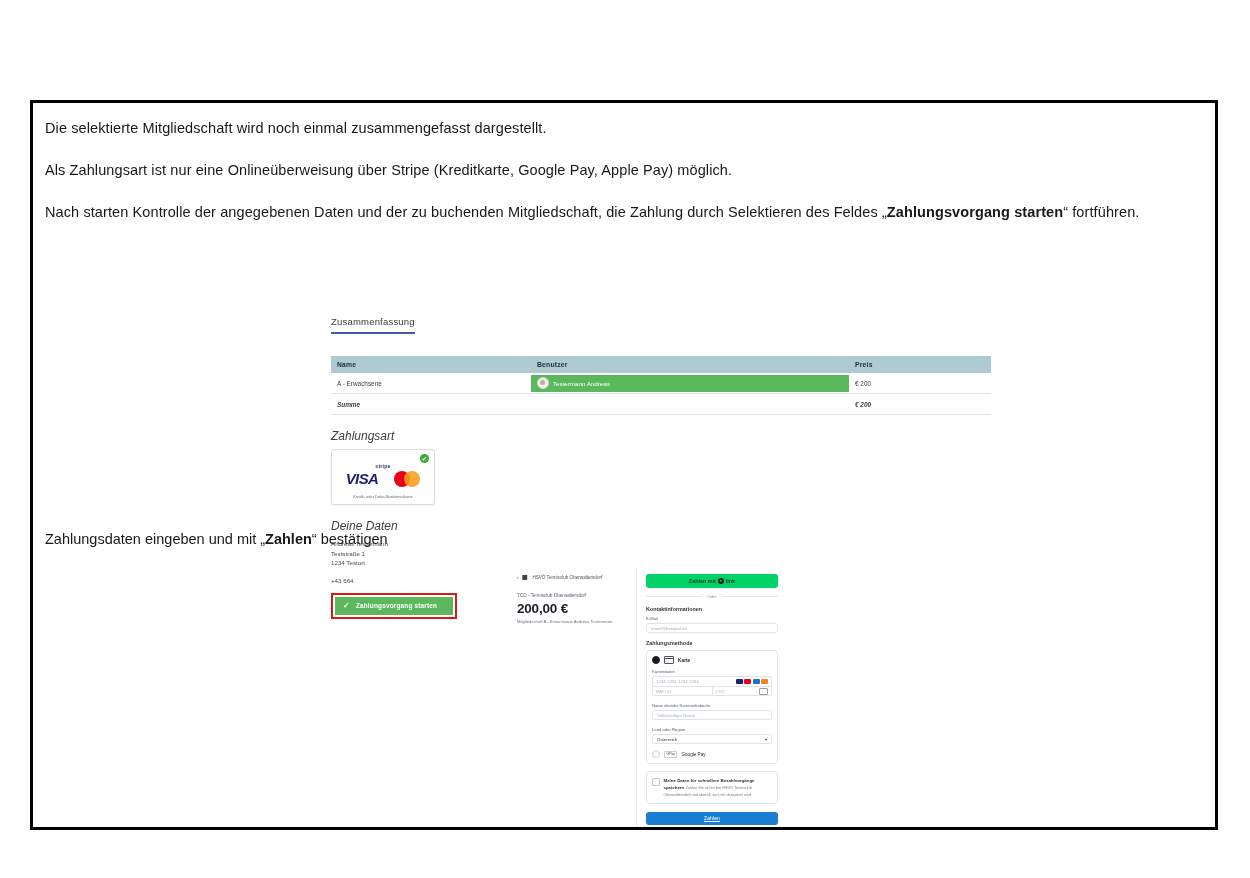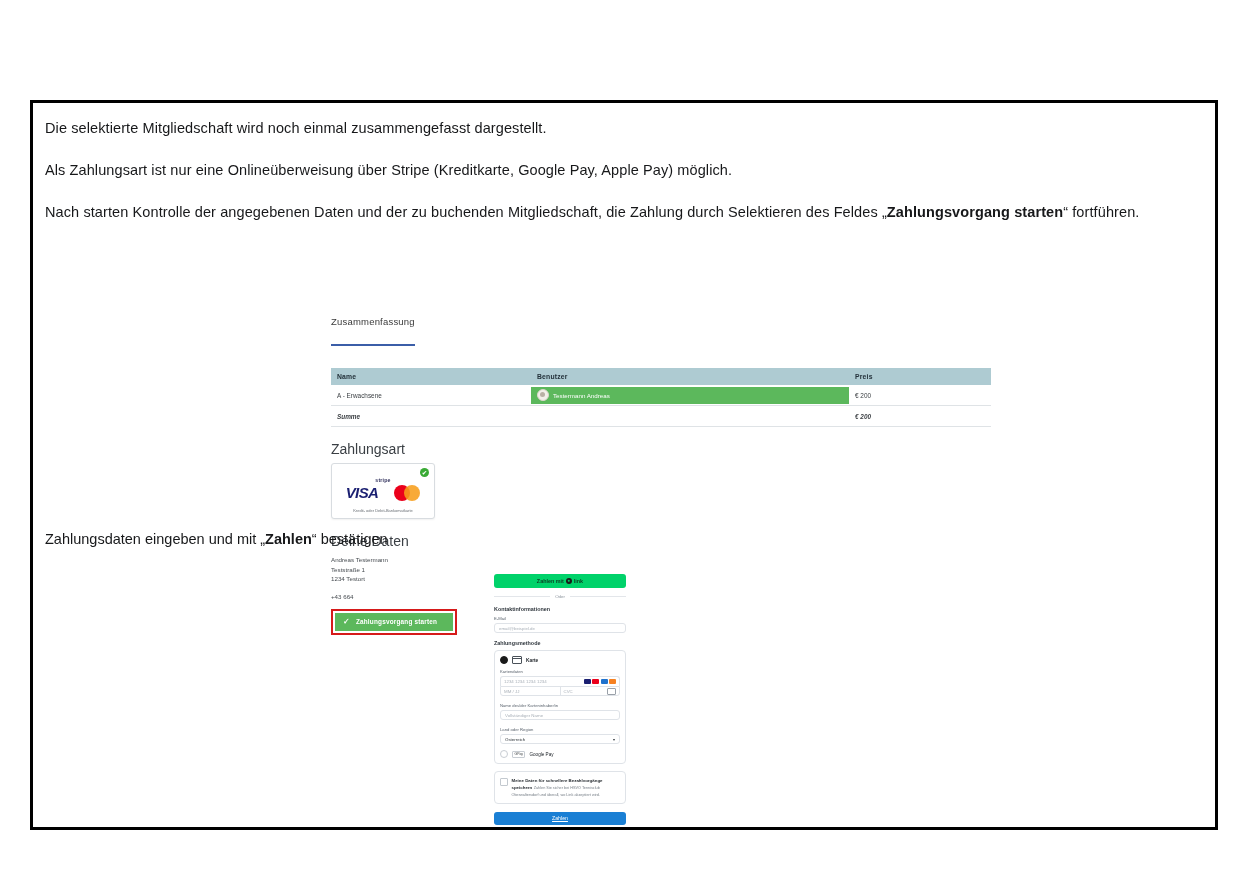--- a/index.html
+++ b/index.html
@@ -47,21 +47,21 @@
   
   .app-mock {
     position: absolute;
     left: 298px;
     top: 208px;
     width: 662px;
   }
   .section-title {
     font-size: 9.5px;
     color: #3a3a3a;
-    padding-bottom: 17px;
+    padding-bottom: 5px;
     border-bottom: 2px solid #3b5ea8;
     display: inline-block;
     letter-spacing: .2px;
   }
 
   table.summary {
     margin-top: 22px;
     width: 660px;
     border-collapse: collapse;
     table-layout: fixed;
@@ -113,23 +113,24 @@
     position: absolute;
     left: 2px; top: 1.5px;
     width: 5px; height: 5px;
     border-radius: 50%;
     background: #b9b0a4;
   }
   .row-sum td { font-style: italic; font-weight: bold; color: #2f3336; }
 
   
   .block-label {
-    font-size: 14px;
+    font-size: 12px;
     color: #3a3f44;
     margin-top: 14px;
+    font-style: italic;
   }
   .pay-card {
     margin-top: 6px;
     width: 102px;
     height: 54px;
     border: 1px solid #d8dce0;
     border-radius: 3px;
     background: #ffffff;
     position: relative;
     box-shadow: 0 1px 2px rgba(0,0,0,.06);
@@ -576,20 +577,30 @@
       </button>
     </div>
   </div>
 
   <div class="mid-caption">
     <span>Zahlungsdaten eingeben und mit „</span><b>Zahlen</b><span>“ bestätigen</span>
   </div>
 
   <div class="checkout">
 
+    <div class="co-left">
+      <div class="co-crumb">
+        <span class="bk">‹</span>
+        <span>⬛</span>
+        <span>HSVÖ Tennisclub Oberwaltersdorf</span>
+      </div>
+      <div class="co-sub">TCO - Tennisclub Oberwaltersdorf</div>
+      <div class="co-amount">200,00 €</div>
+      <div class="co-desc">Mitgliedschaft A - Erwachsene Andreas Testermann</div>
+    </div>
 
     <div class="co-right">
 
       <button class="link-btn">
         <span>Zahlen mit</span>
         <span class="link-mark">●</span>
         <span>link</span>
       </button>
 
       <div class="or-div">

